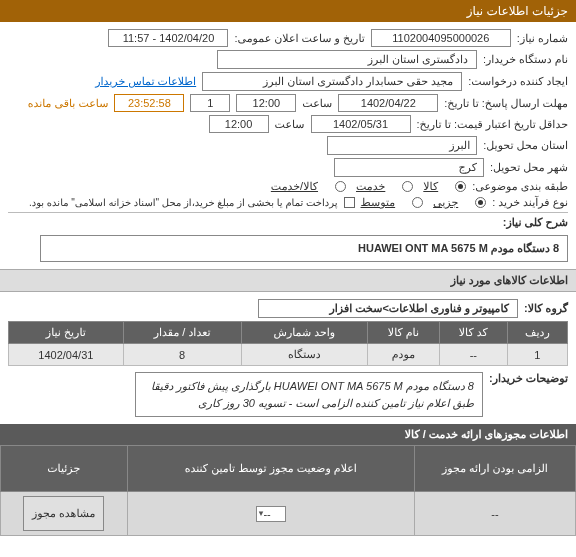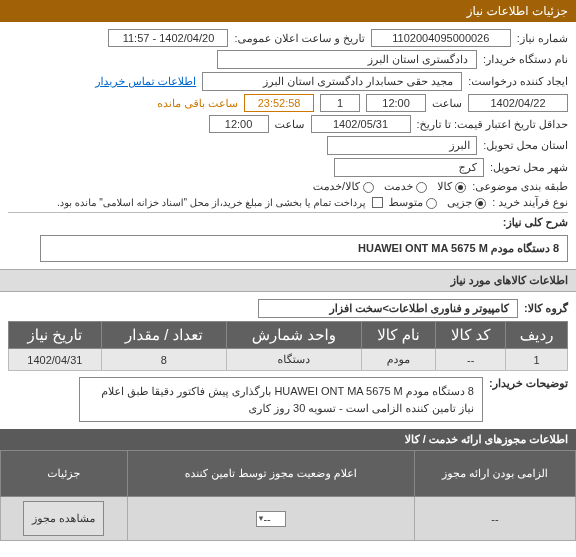--- a/index.html
+++ b/index.html
@@ -6,32 +6,32 @@
 body { font-family: Tahoma, Arial, sans-serif; font-size: 11px; background: #fff; color: #333; width: 576px; }
 .header-bar { background: #a16207; color: #fff; padding: 4px 8px; font-size: 12px; }
 .section { border: 0 solid #999; padding: 4px 8px; }
 .row { display: flex; align-items: center; gap: 6px; margin: 3px 0; flex-wrap: wrap; }
 .lbl { color: #333; white-space: nowrap; }
 .field { background: #fff; border: 1px solid #888; padding: 2px 6px; min-width: 100px; text-align: center; font-size: 11px; color: #333; display: inline-block; }
 .field-wide { min-width: 260px; text-align: right; padding-right: 8px; }
 .link { color: #0066cc; text-decoration: underline; cursor: pointer; }
 .orange { color: #cc7700; }
 .radio-group { display:flex; gap:10px; align-items:center; }
-.radio-item { display:flex; gap:3px; align-items:flex-end; }
+.radio-item { display:flex; gap:17px; align-items:center;text-decoration:underline; }
 .radio { width:11px; height:11px; border:1px solid #666; border-radius:50%; display:inline-flex; align-items:center; justify-content:center; }
 .radio.checked::after { content:""; width:5px; height:5px; background:#333; border-radius:50%; }
 .checkbox { width:11px; height:11px; border:1px solid #666; display:inline-block; }
 .section-title { background: #ddd; font-weight: bold; padding: 4px 8px; border-top: 1px solid #aaa; border-bottom: 1px solid #aaa; }
 .section-title-dark { background: #5a5a5a; color:#fff; font-weight: bold; padding: 4px 8px; }
 .bold-row { font-weight: bold; }
 .big-field { background:#fff; border:1px solid #888; padding:6px 8px; width: 528px; min-height:24px; text-align:right; }
 table.data { width:100%; border-collapse: collapse; margin-top:2px; }
-table.data th { background:#606060; color:#fff; padding:4px; font-size:15px; border:1px solid #888; font-weight:normal; }
+table.data th { background:#606060; color:#fff; padding:4px; font-size:11px; border:1px solid #888; font-weight:normal; }
 table.data td { background:#e8e8e8; padding:4px; font-size:11px; border:1px solid #bbb; text-align:center; }
-.desc-box { background:#fff; border:1px solid #888; padding:5px 8px; width:404px; min-height:32px; text-align:right; line-height:1.5; }
+.desc-box { background:#fff; border:1px solid #888; padding:5px 8px; width:348px; min-height:32px; text-align:right; line-height:1.5;font-style:italic; }
 .permit-table { width:100%; border-collapse:collapse; }
 .permit-table th { background:#606060; color:#fff; padding:16px; border:1px solid #888; font-size:11px; font-weight:normal; }
 .permit-table td { background:#d9d9d9; padding:4px; border:1px solid #aaa; text-align:center; }
 .btn { background:#e0e0e0; border:1px solid #888; padding:10px 8px; font-size:11px; color:#333; cursor:pointer; display:inline-block; }
 .small-sel { background:#fff; border:1px solid #888; padding:1px 14px 1px 4px; font-size:11px; min-width:30px; position:relative; display:inline-block; text-align:right; }
 .small-sel::after { content:"▾"; position:absolute; left:2px; top:1px; font-size:9px; color:#555; }
 .sep { border-top:1px solid #bbb; margin:2px 0; }
 </style>
 </head>
 <body>
@@ -54,20 +54,21 @@
     <span class="field field-wide">دادگستری استان البرز</span>
   </div>
 
   <div class="row">
     <span class="lbl">ایجاد کننده درخواست:</span>
     <span class="field field-wide">مجید حقی حسابدار دادگستری استان البرز</span>
     <span class="link">اطلاعات تماس خریدار</span>
   </div>
 
   <div class="row">
+    <span class="lbl">مهلت ارسال پاسخ: تا تاریخ:</span>
     <span class="field">1402/04/22</span>
     <span class="lbl">ساعت</span>
     <span class="field" style="min-width:60px">12:00</span>
     <span class="field" style="min-width:40px">1</span>
     <span class="field orange" style="min-width:70px;border-color:#cc7700">23:52:58</span>
     <span class="lbl orange">ساعت باقی مانده</span>
   </div>
 
   <div class="row">
     <span class="lbl">حداقل تاریخ اعتبار قیمت: تا تاریخ:</span>

